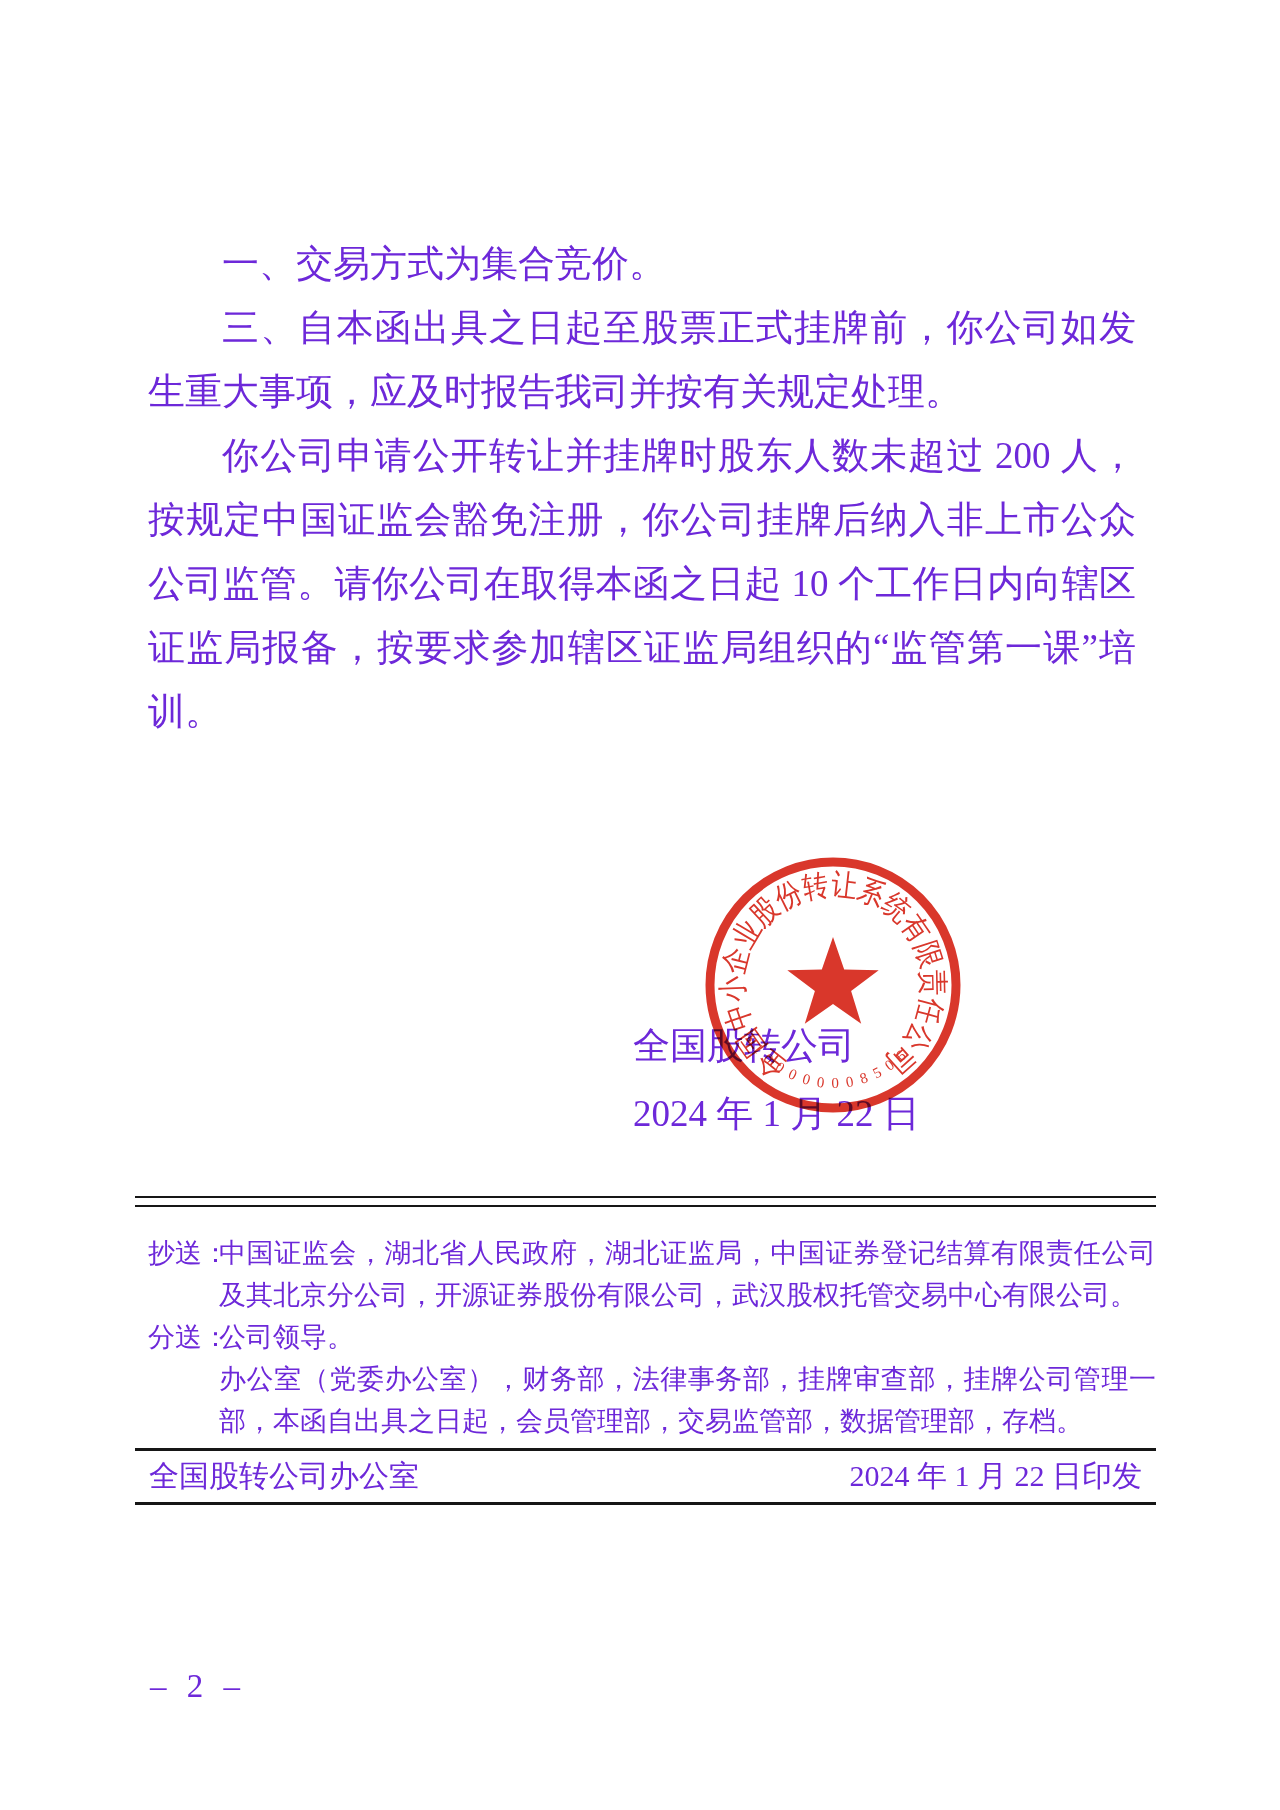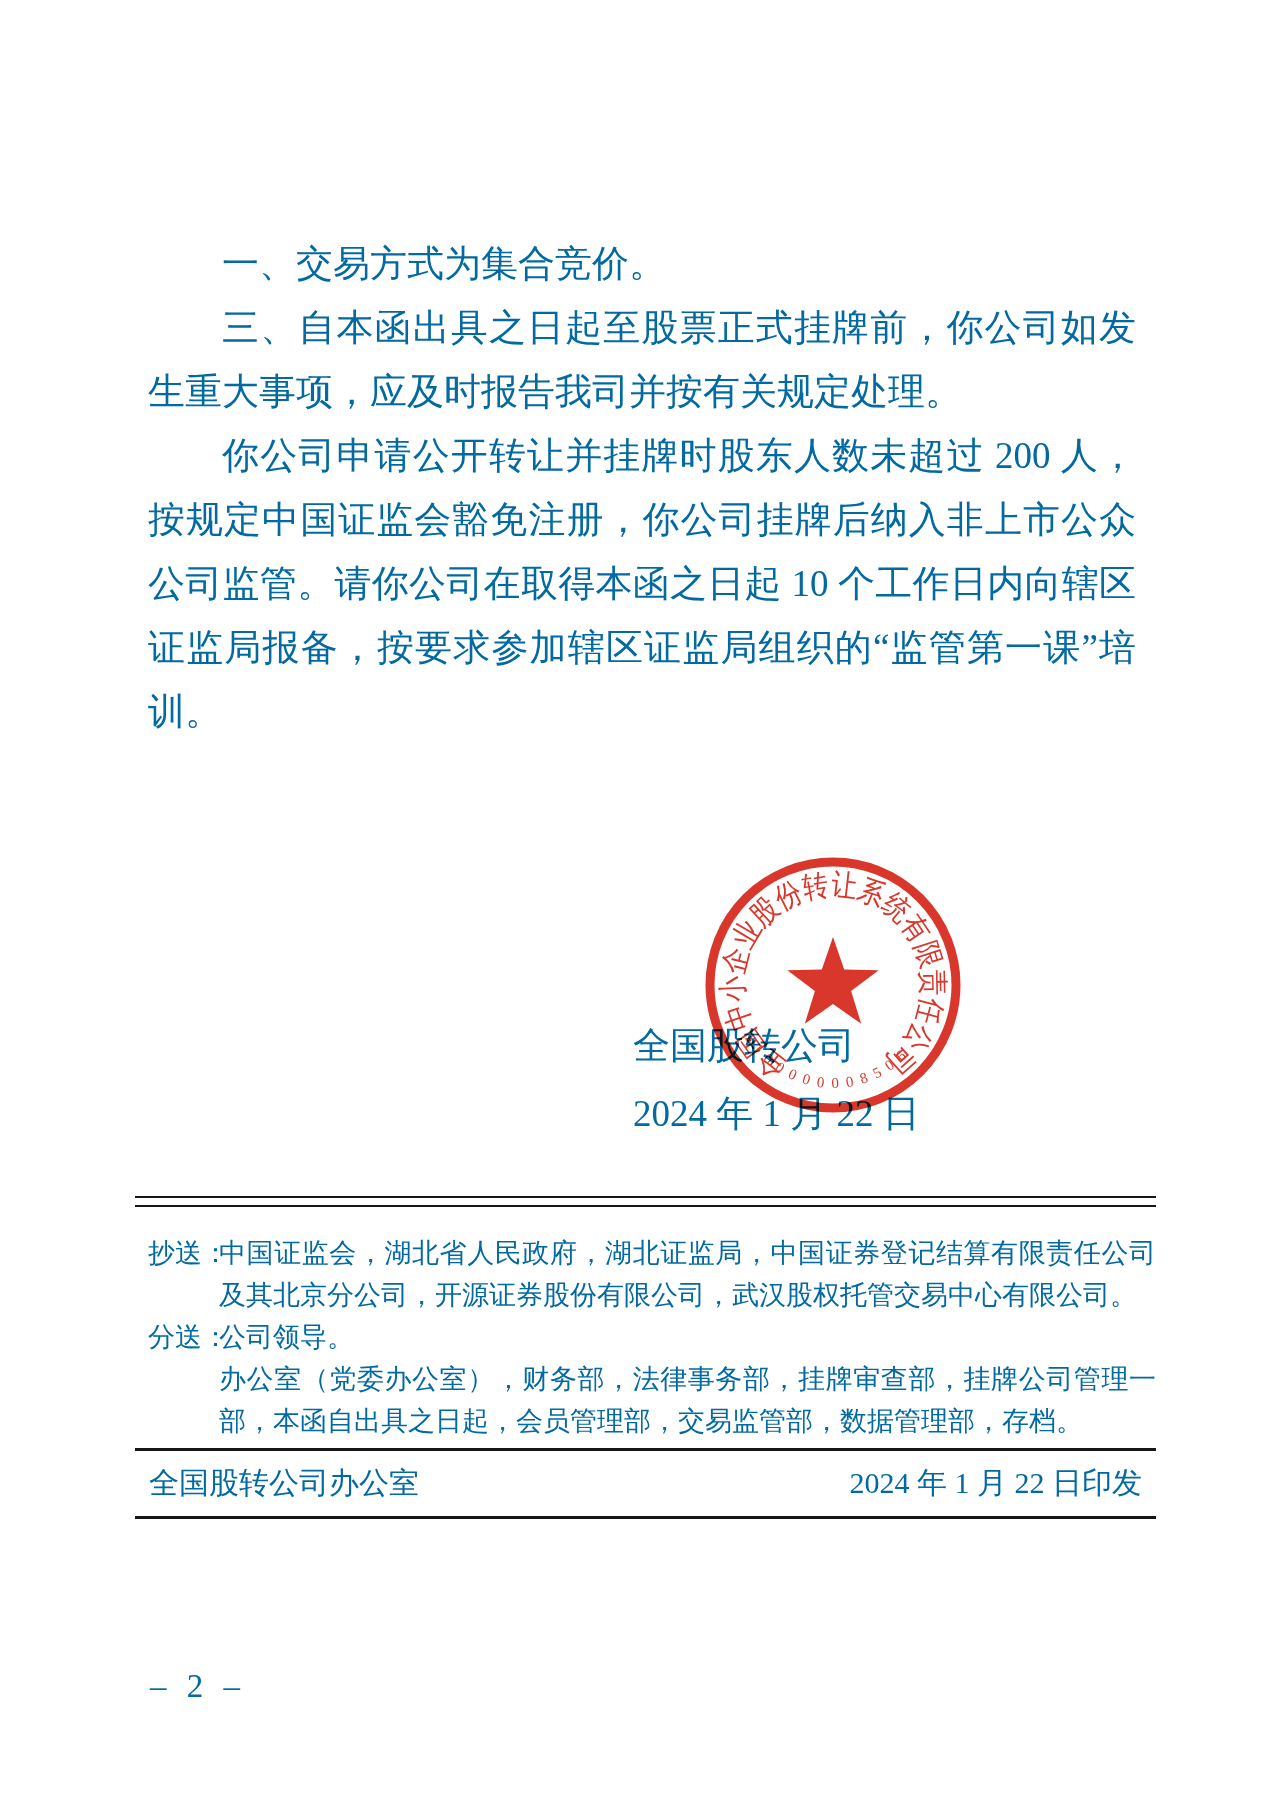--- a/index.html
+++ b/index.html
@@ -1,21 +1,21 @@
 <!DOCTYPE html>
 <html><head>
 <meta charset="utf-8">
 <style>
   html,body{margin:0;padding:0;background:#ffffff;}
   .page{
     position:relative;
     width:1280px;height:1810px;
     background:#ffffff;
     font-family:"Liberation Serif","DejaVu Serif",serif;
-    color:#0369a1;
+    color:#6d28d9;
     overflow:hidden;
   }
   
   .body-text{
     position:absolute;left:148px;top:232px;width:988px;
     font-size:37px;line-height:64px;
     text-align:justify;text-justify:inter-ideograph;
   }
   .body-text p{margin:0;text-indent:2em;}
   
@@ -30,21 +30,21 @@
   }
   
   .footer{position:absolute;left:135px;top:1196px;width:1021px;}
   .rule-double{height:7px;border-top:2px solid #161616;border-bottom:2px solid #161616;}
   .rule{height:3px;background:#161616;}
   .fnotes{font-size:27px;line-height:42px;padding:5px 0 6px 0;margin-top:20px;}
   .hang{position:relative;padding-left:84px;text-align:justify;}
   .hang .hlabel{position:absolute;left:13px;top:0;}
   .meta-row{
     display:flex;justify-content:space-between;align-items:center;
-    font-size:30px;padding:12px 14px;
+    font-size:30px;padding:5px 14px;
   }
   .page-number{
     position:absolute;left:150px;top:1668px;
     font-size:33px;letter-spacing:6px;
   }
 </style>
 </head>
 <body>
 
 <div class="page">

